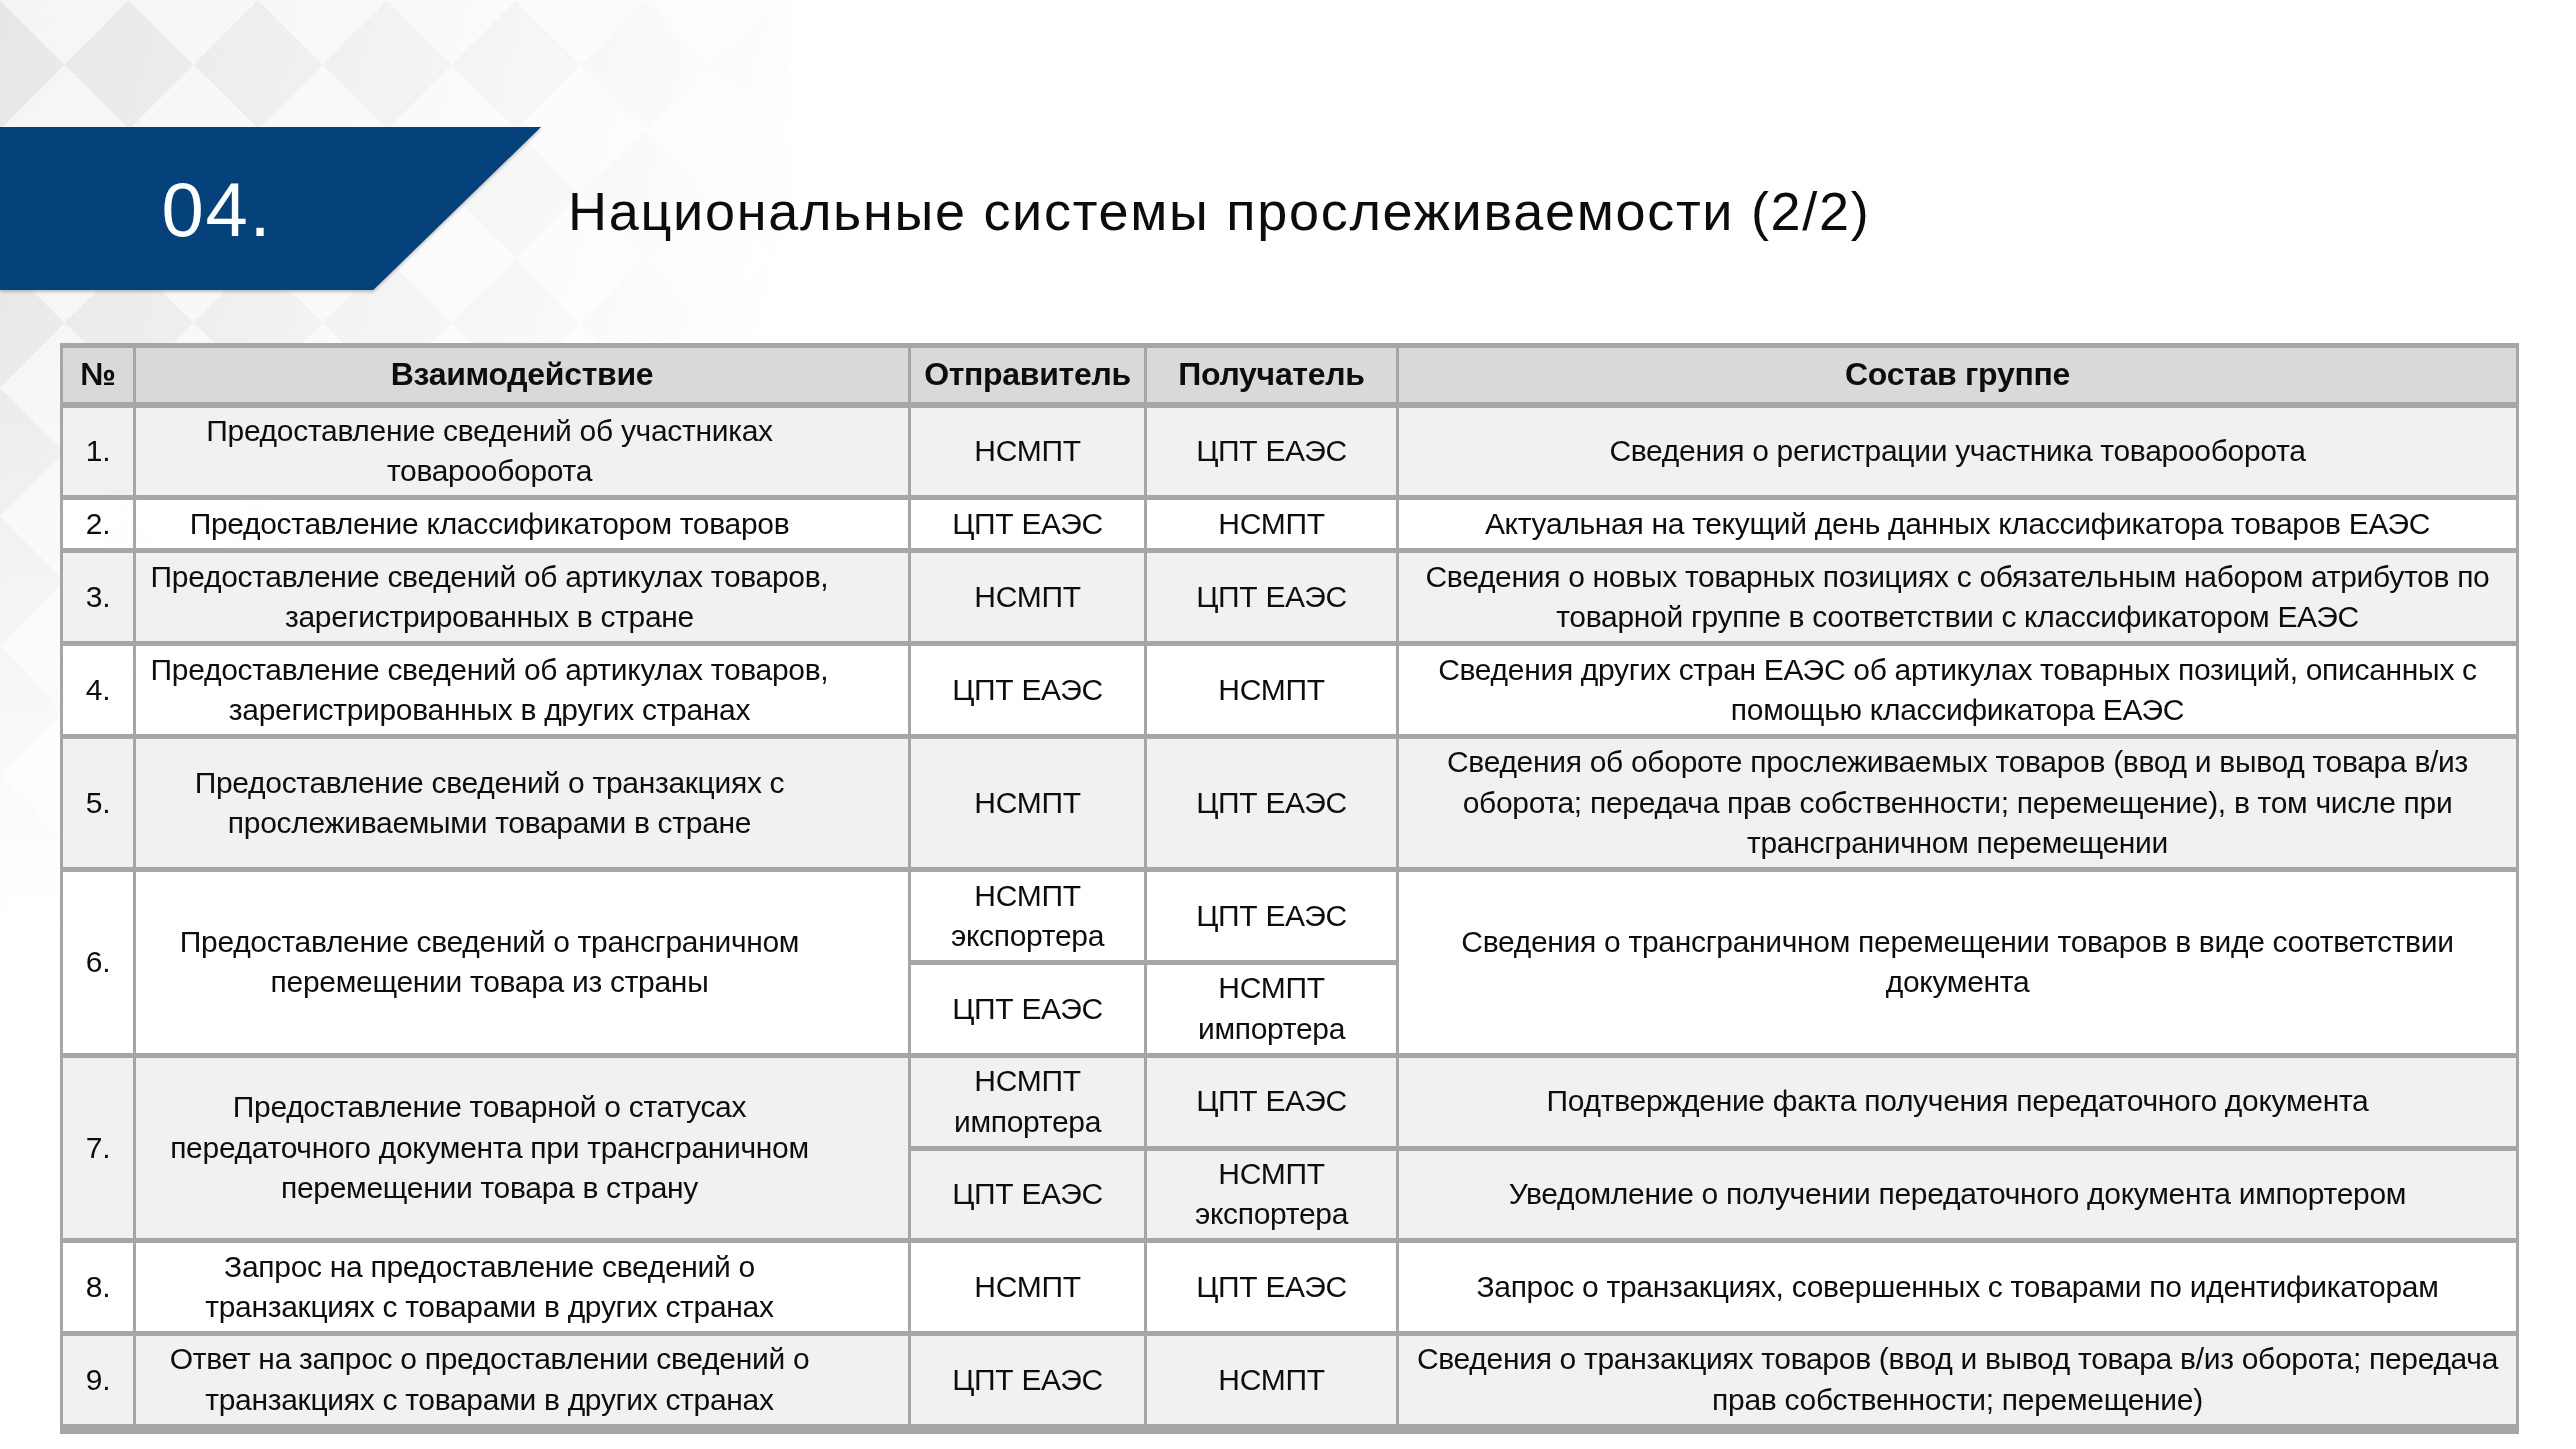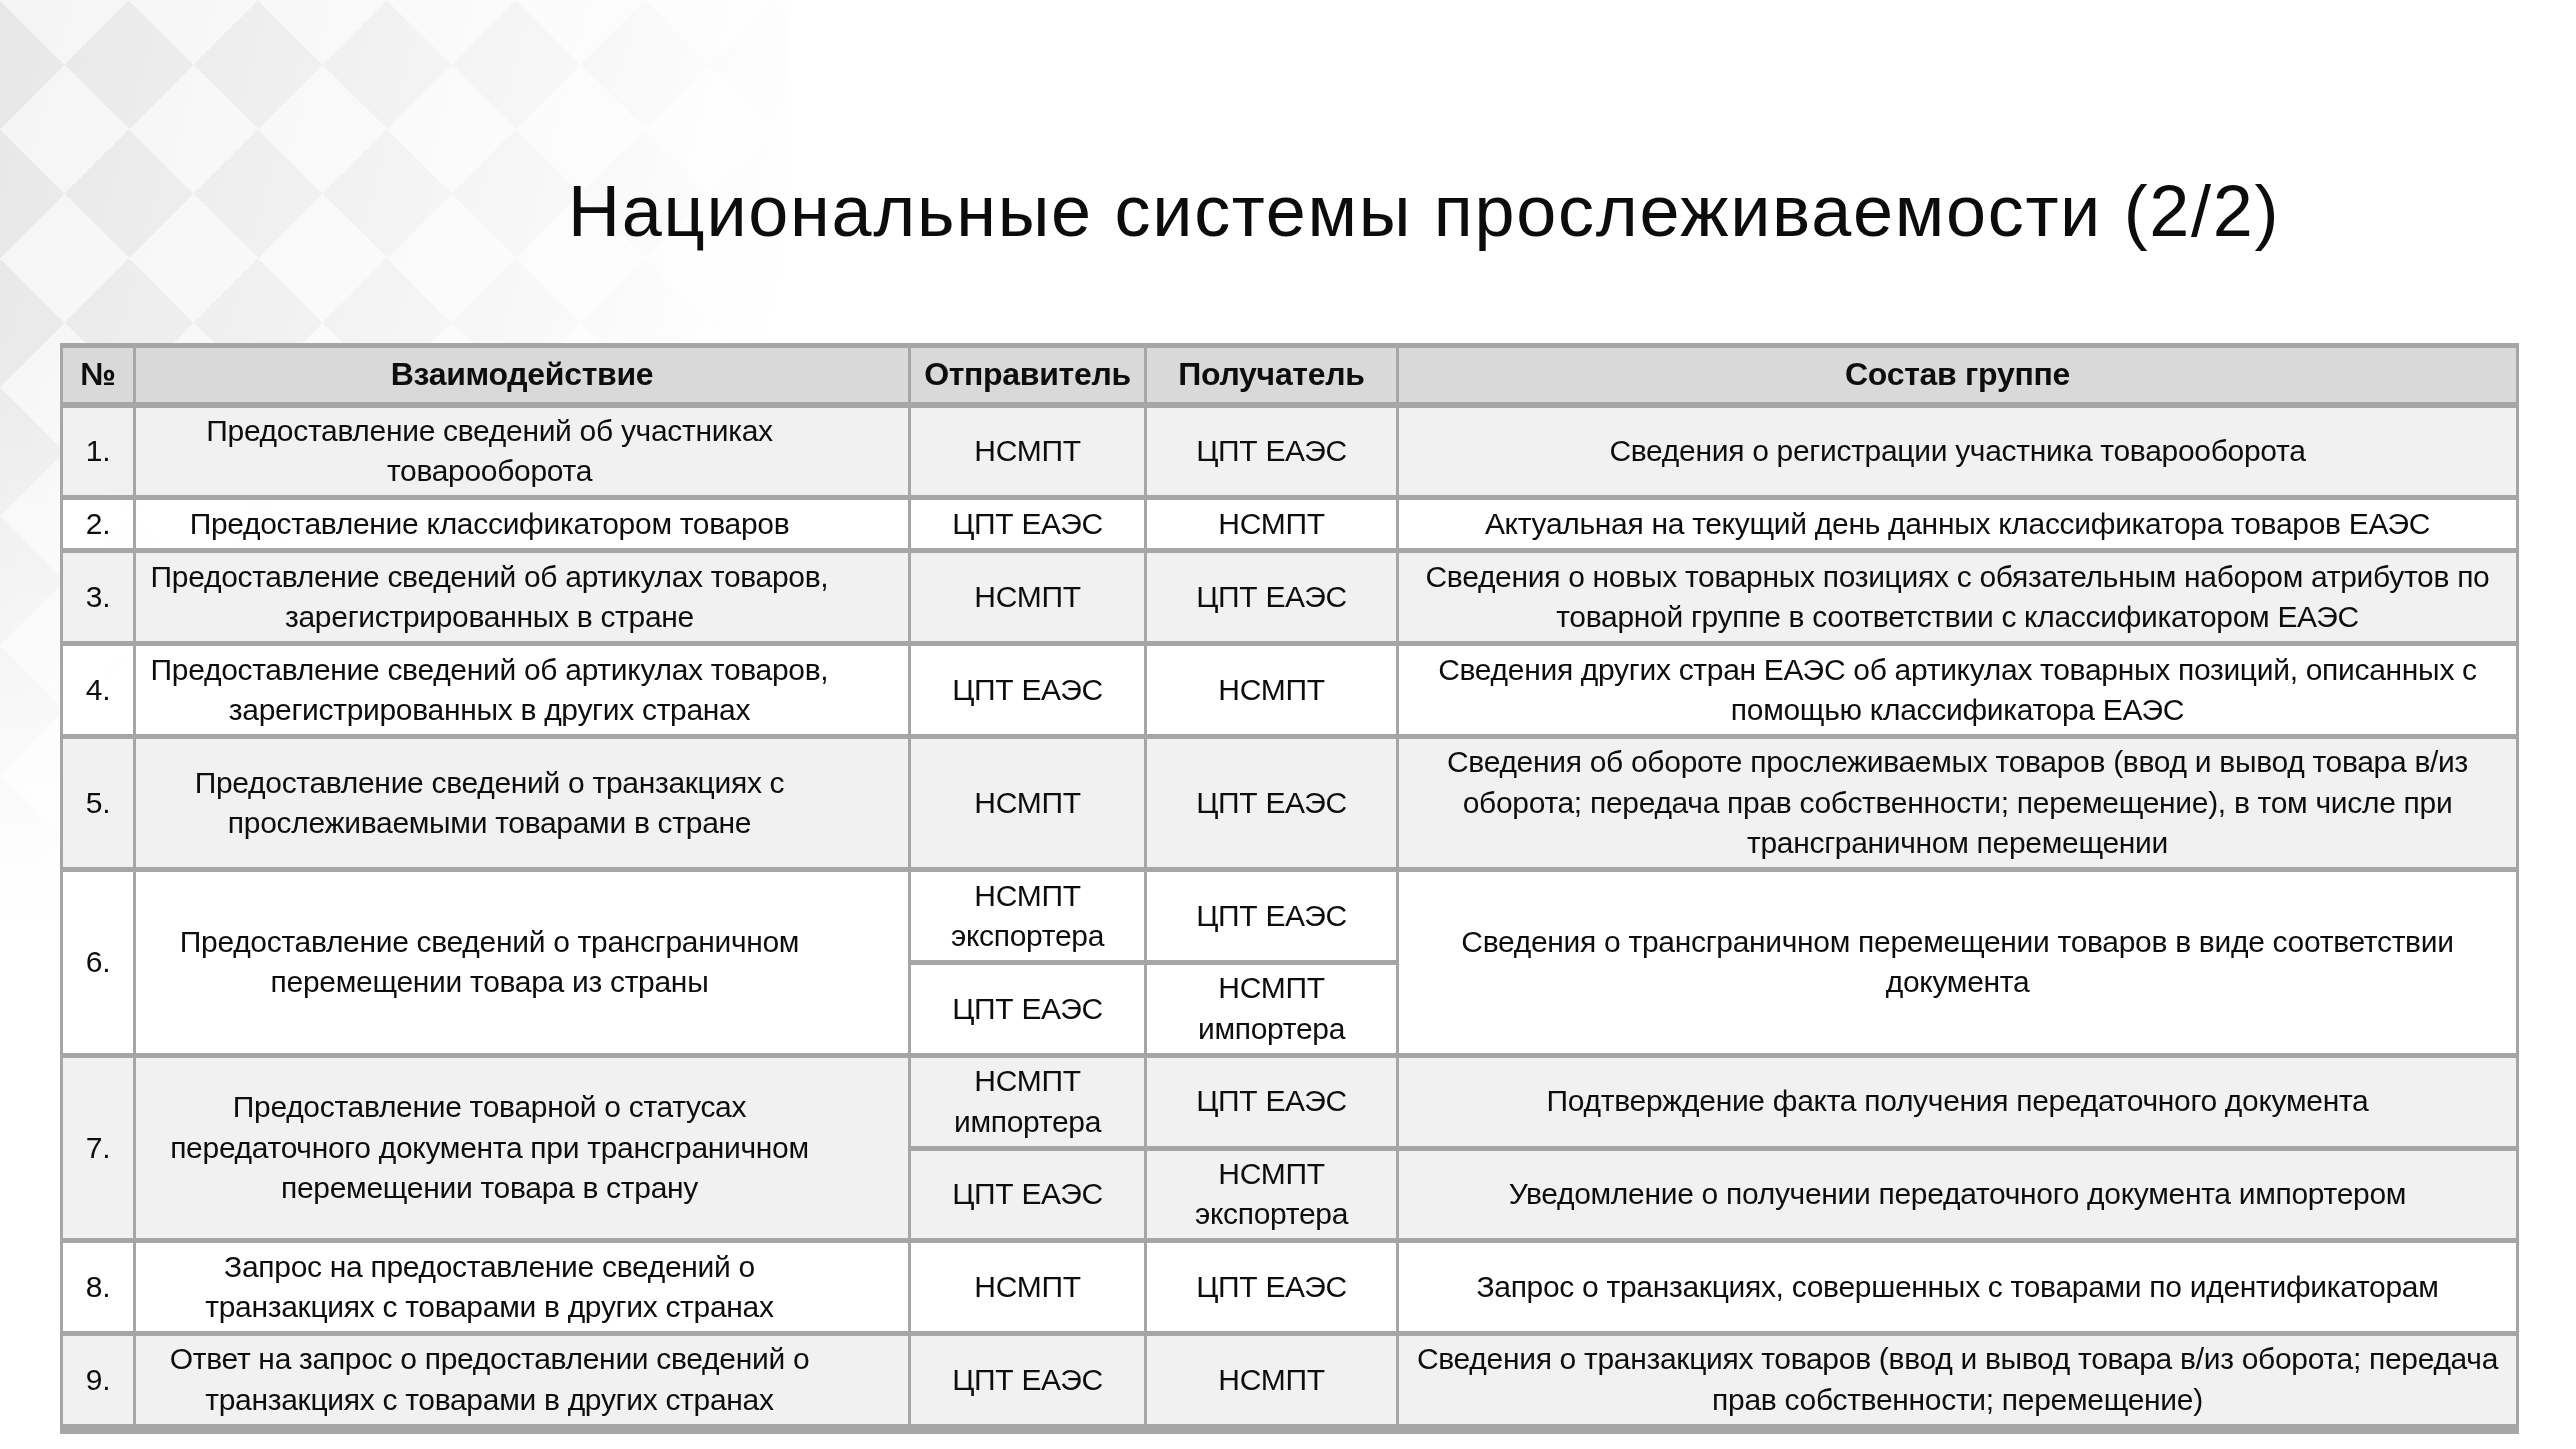--- a/index.html
+++ b/index.html
@@ -48,21 +48,21 @@
     transform:translateY(-50%);
     text-align:center;
     font-size:76px;
     color:#ffffff;
     letter-spacing:1.7px;
   }
 
   .slide-title {
     position:absolute; left:568px; top:129px; height:163px; right:52px;
     display:flex; align-items:center;
-    font-size:72px;
+    font-size:54px;
     letter-spacing:1.7px;
     white-space:nowrap;
     color:#0c0c0c;
     z-index:2;
   }
 
   
   table.itable {
     position:absolute; left:60px; top:343px;
     width:2456px;
@@ -100,20 +100,25 @@
   tr.bg-b td { background:rgba(255,255,255,0.88); }
 </style>
 </head>
 <body>
 
 <div class="slide">
 
   <div class="bg-pattern"></div>
   <div class="bg-pattern-fade"></div>
 
+  <div class="banner-wrap">
+    <div class="banner">
+      <div class="section-number">04.</div>
+    </div>
+  </div>
 
   <div class="slide-title">Национальные системы прослеживаемости (2/2)</div>
 
   <table class="itable">
     <colgroup>
       <col style="width:73px">
       <col style="width:775px">
       <col style="width:236px">
       <col style="width:252px">
       <col style="width:1120px">

